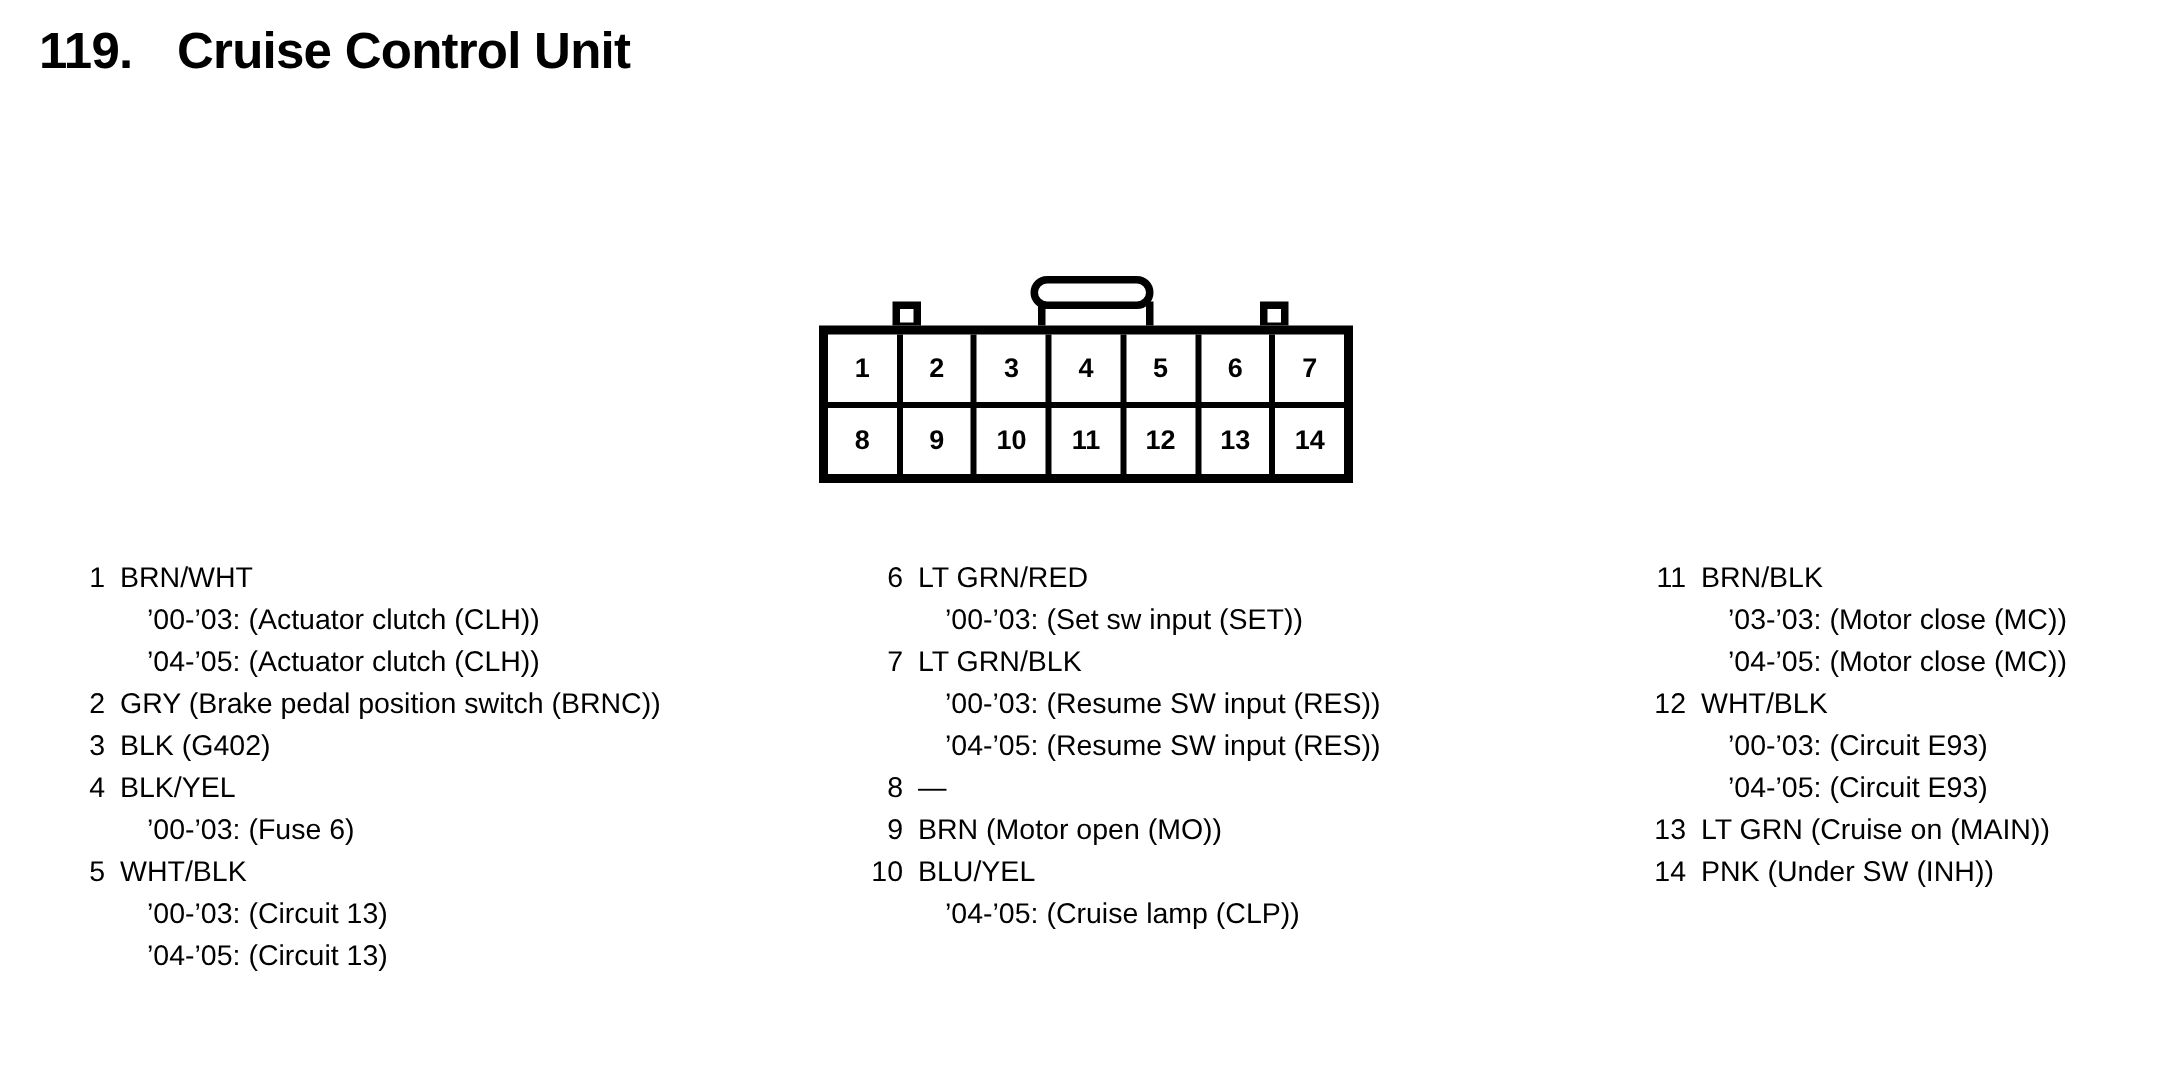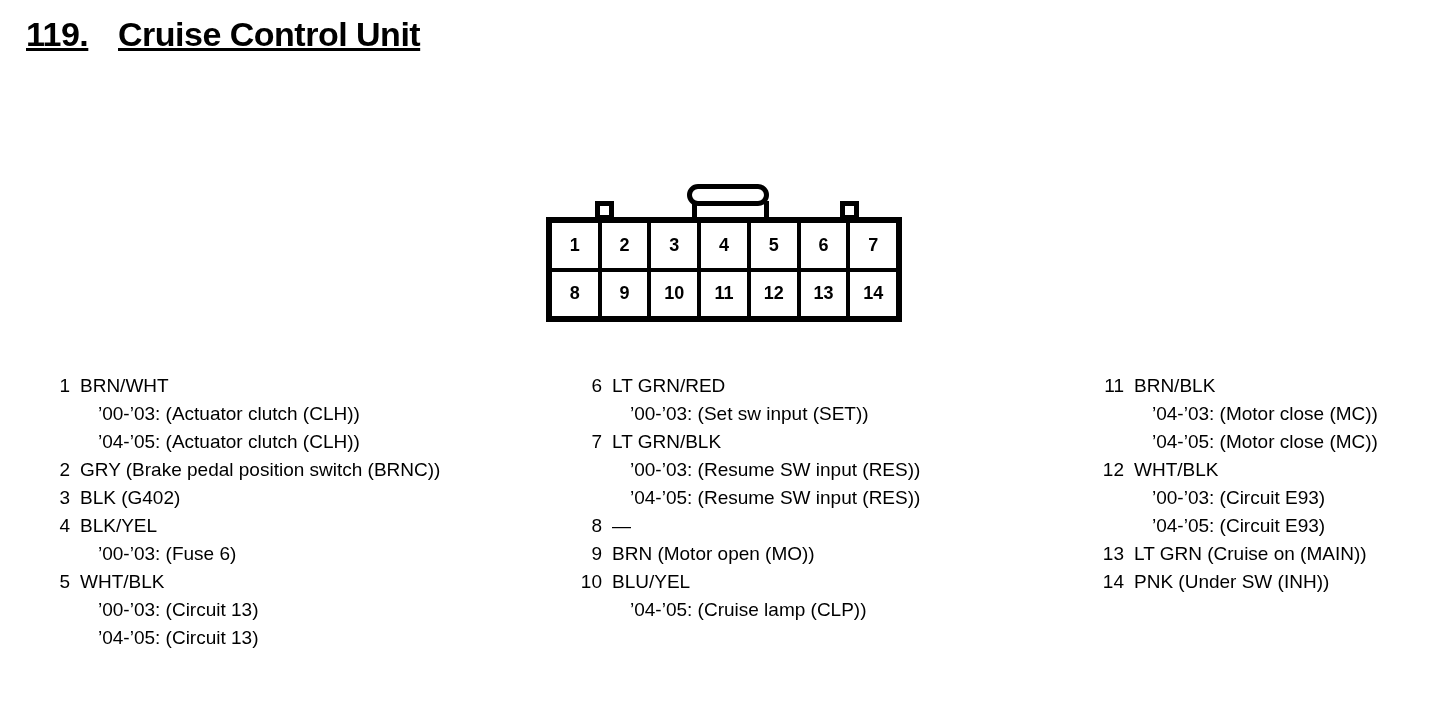--- a/index.html
+++ b/index.html
@@ -24,21 +24,20 @@
     top: 14px;
     width: 1000px;
   }
   .title-row {
     display: flex;
     align-items: flex-start;
     font-weight: bold;
     font-size: 34px;
     line-height: 40px;
     letter-spacing: -0.5px;
-    text-decoration: underline;
   }
   .title-number {
     min-width: 92px;
   }
   .title-text {
     white-space: nowrap;
   }
 
   .bullet-list {
     margin-top: 10px;
@@ -304,21 +303,21 @@
         </div>
         <div class="pin-sub">’04-’05: (Cruise lamp (CLP))</div>
       </div>
     </div>
   <div class="legend-col col-3">
       <div class="pin-entry">
         <div class="pin-main">
           <span class="pin-num">11</span>
           <span class="pin-label">BRN/BLK</span>
         </div>
-        <div class="pin-sub">’04-’03: (Motor close (MC))</div>
+        <div class="pin-sub">’03-’03: (Motor close (MC))</div>
         <div class="pin-sub">’04-’05: (Motor close (MC))</div>
       </div>
       <div class="pin-entry">
         <div class="pin-main">
           <span class="pin-num">12</span>
           <span class="pin-label">WHT/BLK</span>
         </div>
         <div class="pin-sub">’00-’03: (Circuit E93)</div>
         <div class="pin-sub">’04-’05: (Circuit E93)</div>
       </div>

